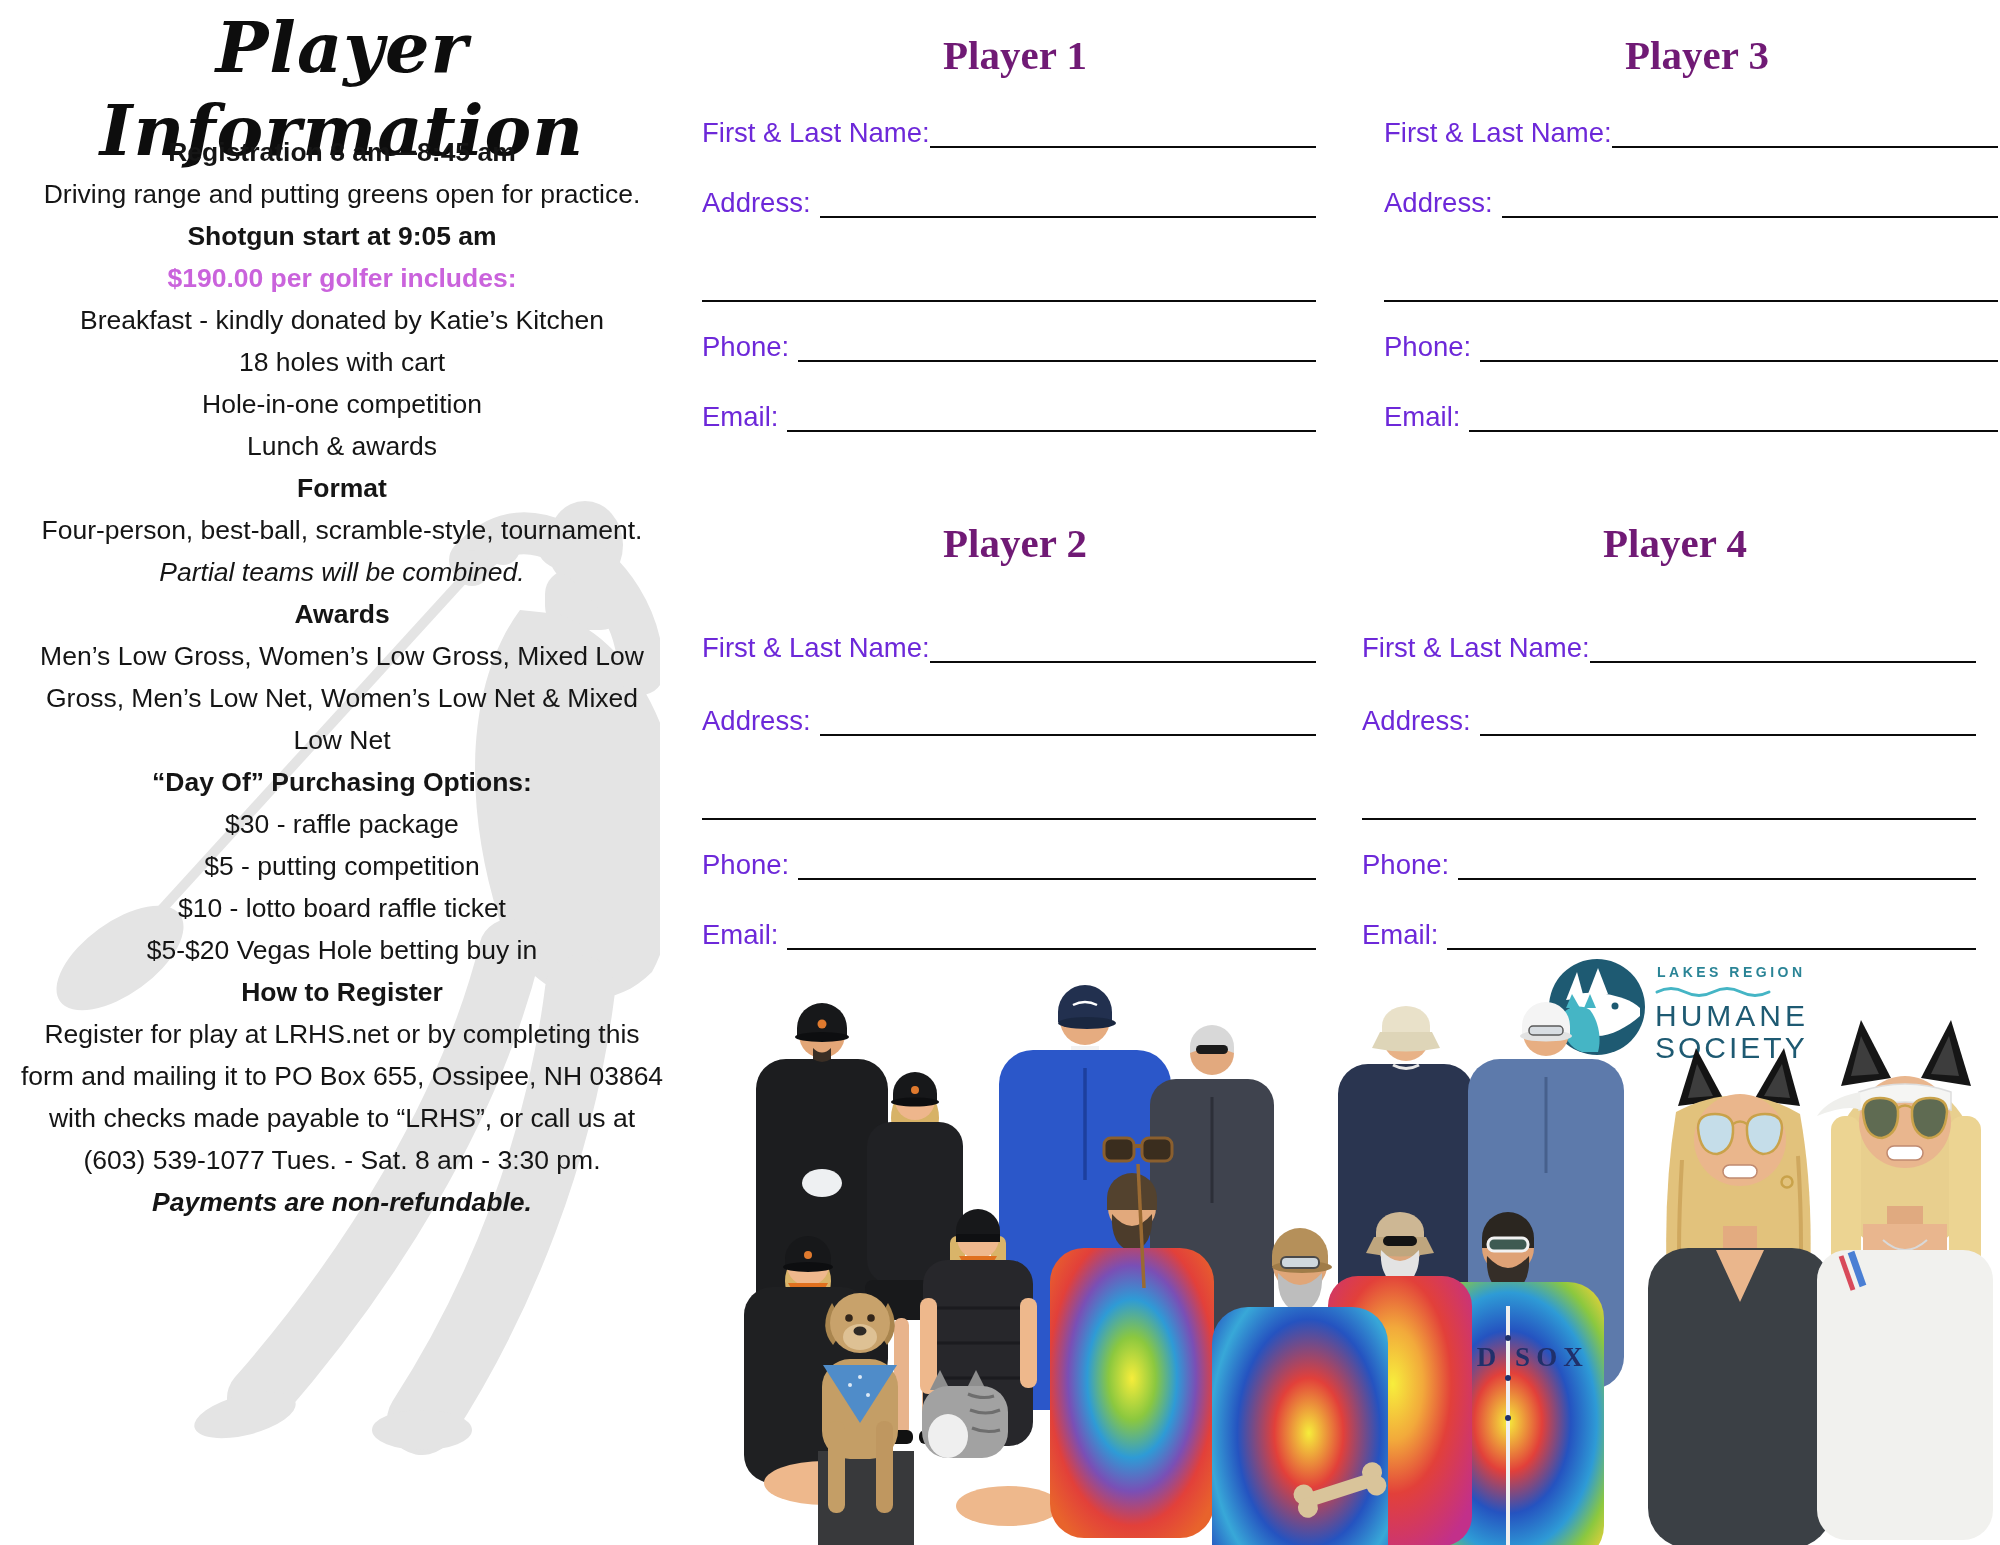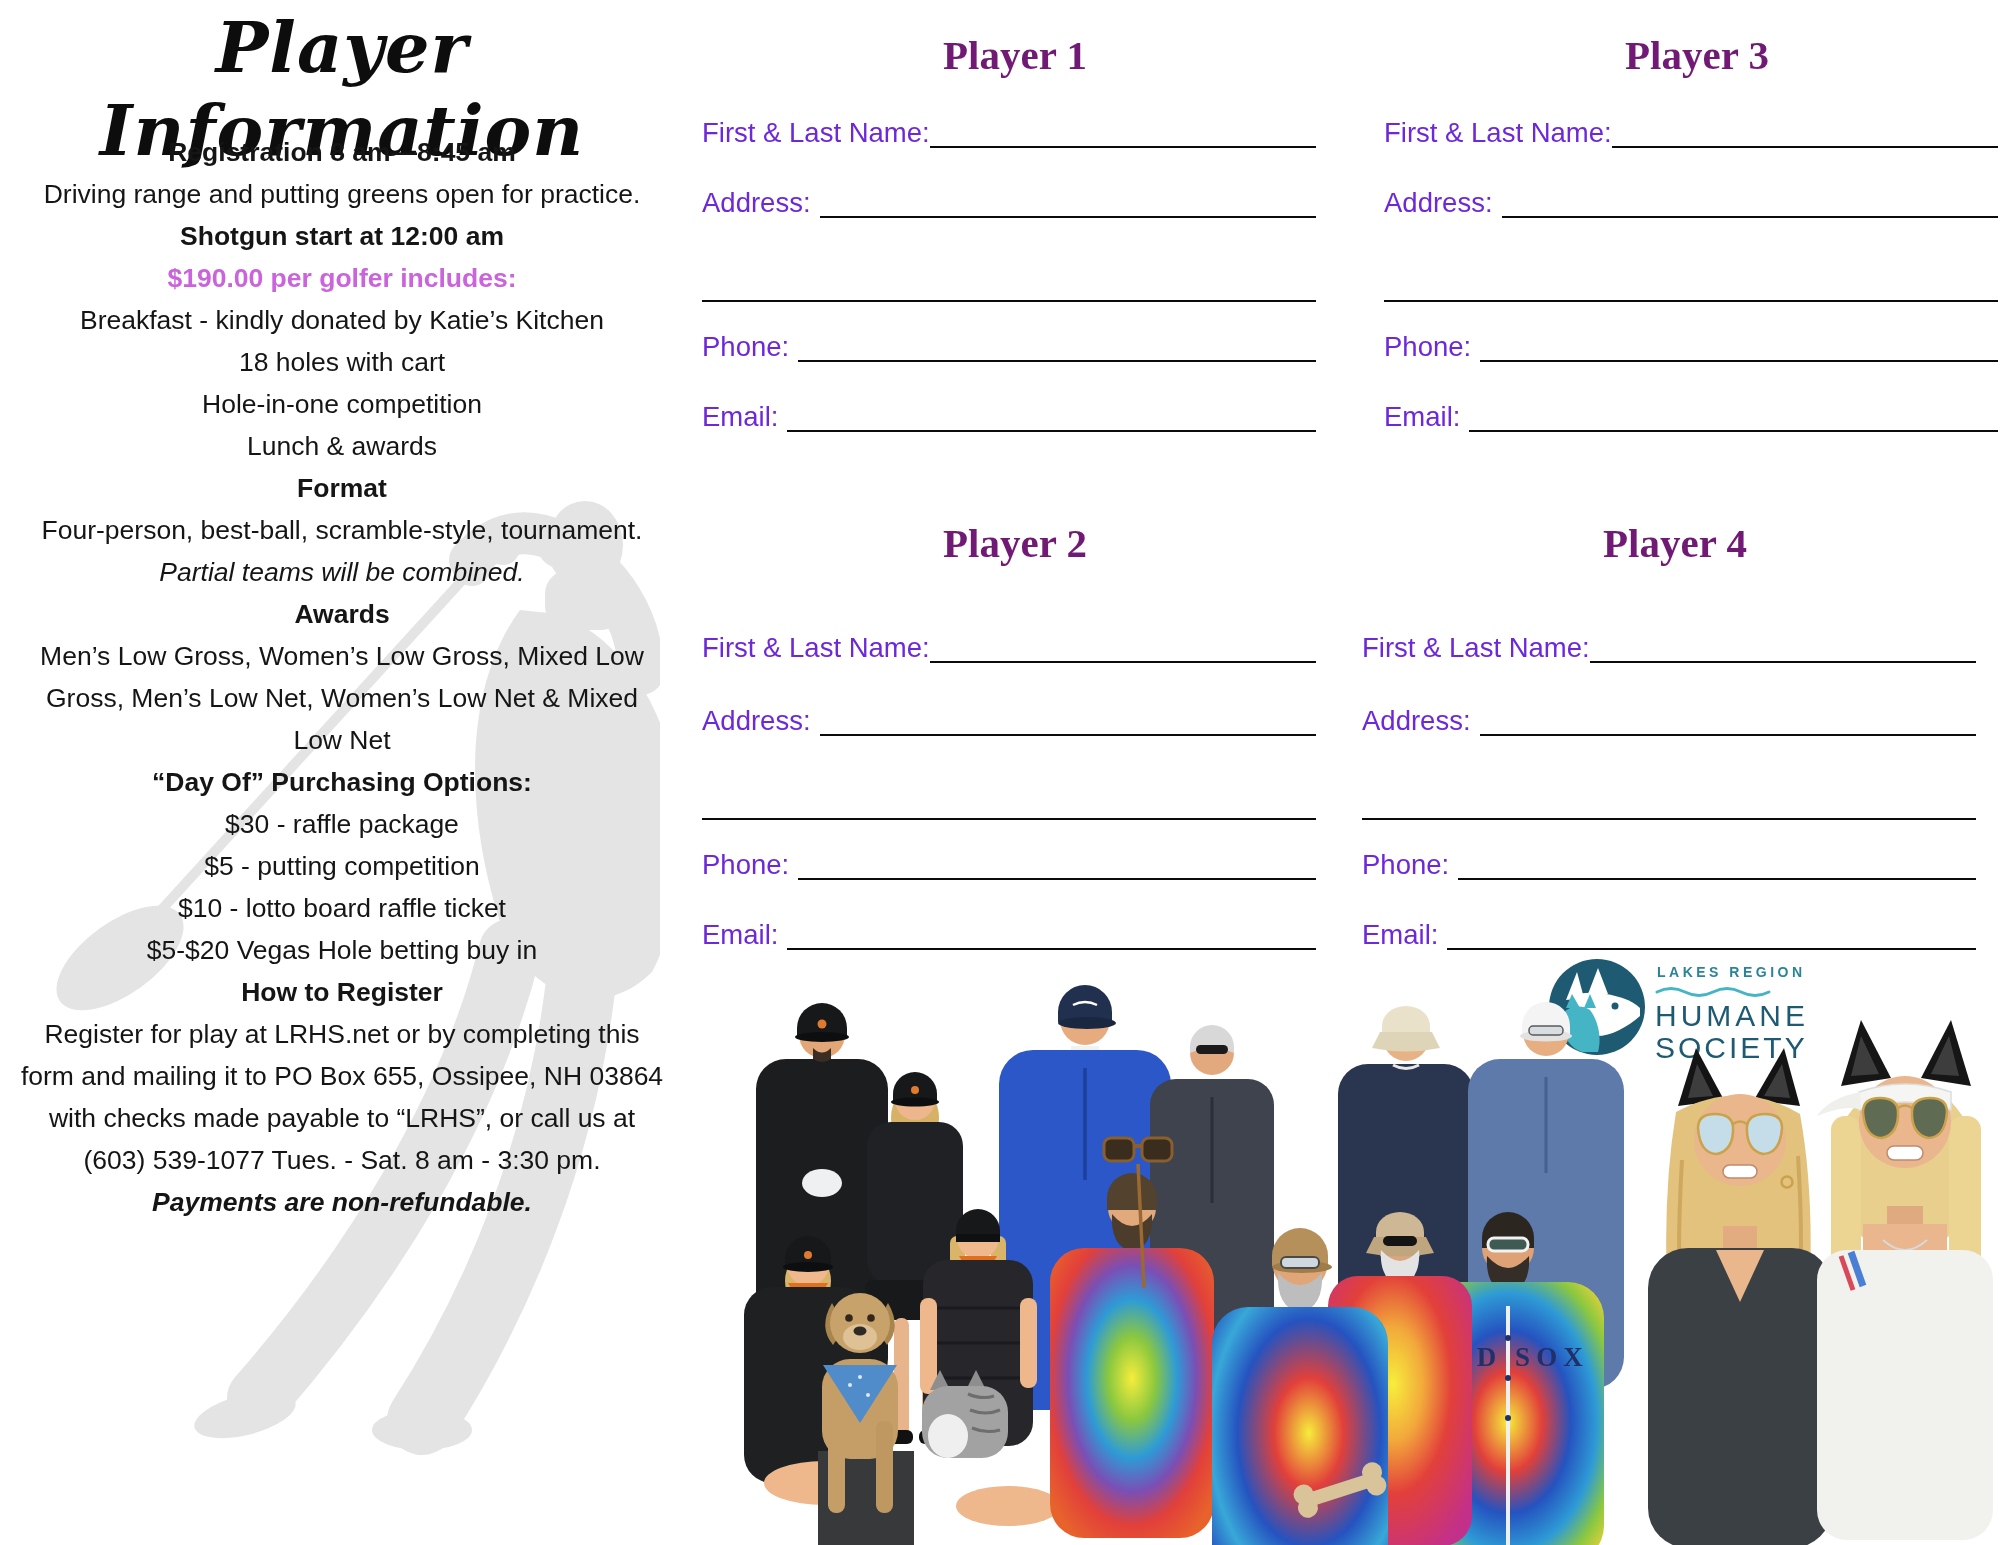--- a/index.html
+++ b/index.html
@@ -74,21 +74,21 @@
       <ellipse cx="205" cy="985" rx="52" ry="20" transform="rotate(-14 205 985)"></ellipse>
       <ellipse cx="382" cy="1000" rx="50" ry="20"></ellipse>
     </g>
   </svg>
 
   <div class="script-title">Player Information</div>
 
   <div class="left-body">
     <p class="b">Registration 8 am—8:45 am</p>
     <p>Driving range and putting greens open for practice.</p>
-    <p class="b gap">Shotgun start at 12:00 am</p>
+    <p class="b gap">Shotgun start at 9:05 am</p>
     <p class="pink">$190.00 per golfer includes:</p>
     <p>Breakfast - kindly donated by Katie’s Kitchen</p>
     <p>18 holes with cart</p>
     <p>Hole-in-one competition</p>
     <p>Lunch &amp; awards</p>
     <p class="b gap">Format</p>
     <p>Four-person, best-ball, scramble-style, tournament.</p>
     <p class="i">Partial teams will be combined.</p>
     <p class="b gap">Awards</p>
     <p>Men’s Low Gross, Women’s Low Gross, Mixed Low Gross, Men’s Low Net, Women’s Low Net &amp; Mixed Low Net</p>

